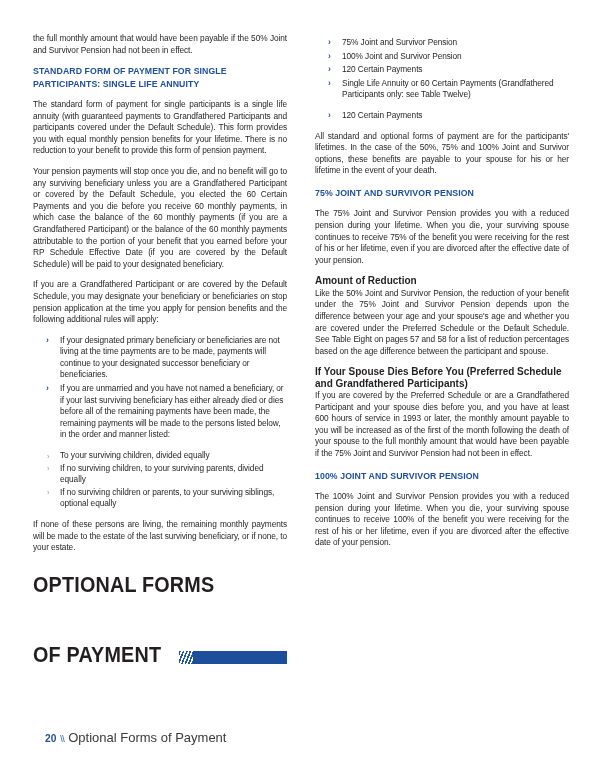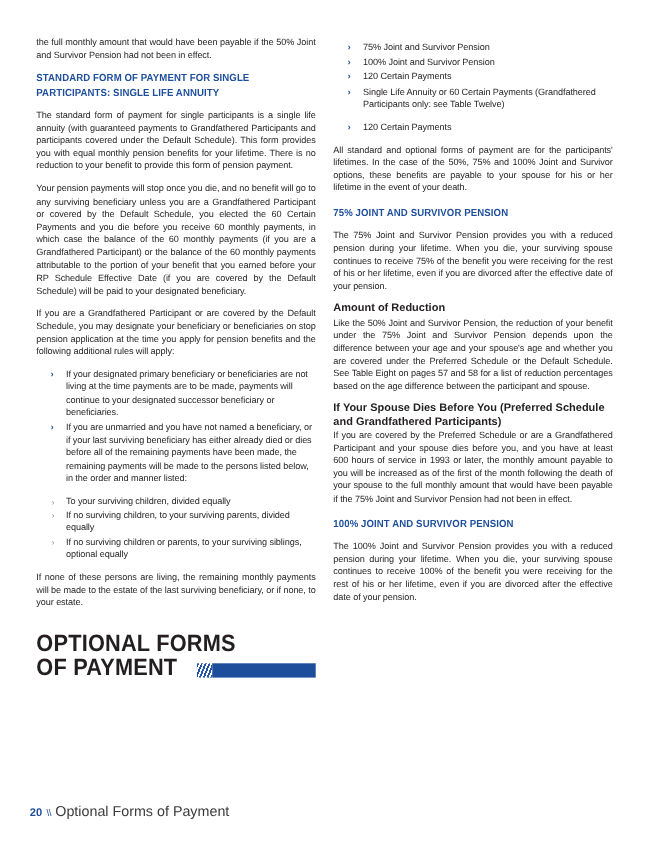--- a/index.html
+++ b/index.html
@@ -15,21 +15,21 @@
     font-family: "Liberation Sans", sans-serif;
     overflow: hidden;
     box-sizing: border-box;
   }
   .columns {
     position: absolute;
     left: 33px;
     top: 33px;
     width: 537px;
     display: flex;
-    gap: 16px;
+    gap: 28px;
   }
   .col {
     width: 254px;
   }
 
   
   p.body {
     margin: 0 0 9px 0;
     font-size: 8.3px;
     line-height: 11.6px;
@@ -112,20 +112,21 @@
     letter-spacing: 0.2px;
     font-stretch: condensed;
     transform: scaleX(0.92);
     transform-origin: left center;
     white-space: nowrap;
   }
   .display-head .line2wrap {
     display: flex;
     align-items: flex-end;
     gap: 0;
+    margin-top: 48px;
   }
   .rule-deco {
     display: flex;
     align-items: center;
     height: 13px;
     margin-left: 7px;
     margin-bottom: 2.5px;
     flex: 1;
   }
   .rule-stripes {
@@ -139,21 +140,21 @@
   }
   .rule-solid {
     flex: 1;
     height: 13px;
     background: #1d4e9c;
   }
 
   
   .footer {
     position: absolute;
-    left: 27px;
+    left: 45px;
     bottom: 36px;
     display: flex;
     align-items: baseline;
     gap: 4px;
     font-size: 8.6px;
     color: #3a3a3c;
     justify-content: space-between;
   }
   .footer .pagenum {
     font-weight: bold;

